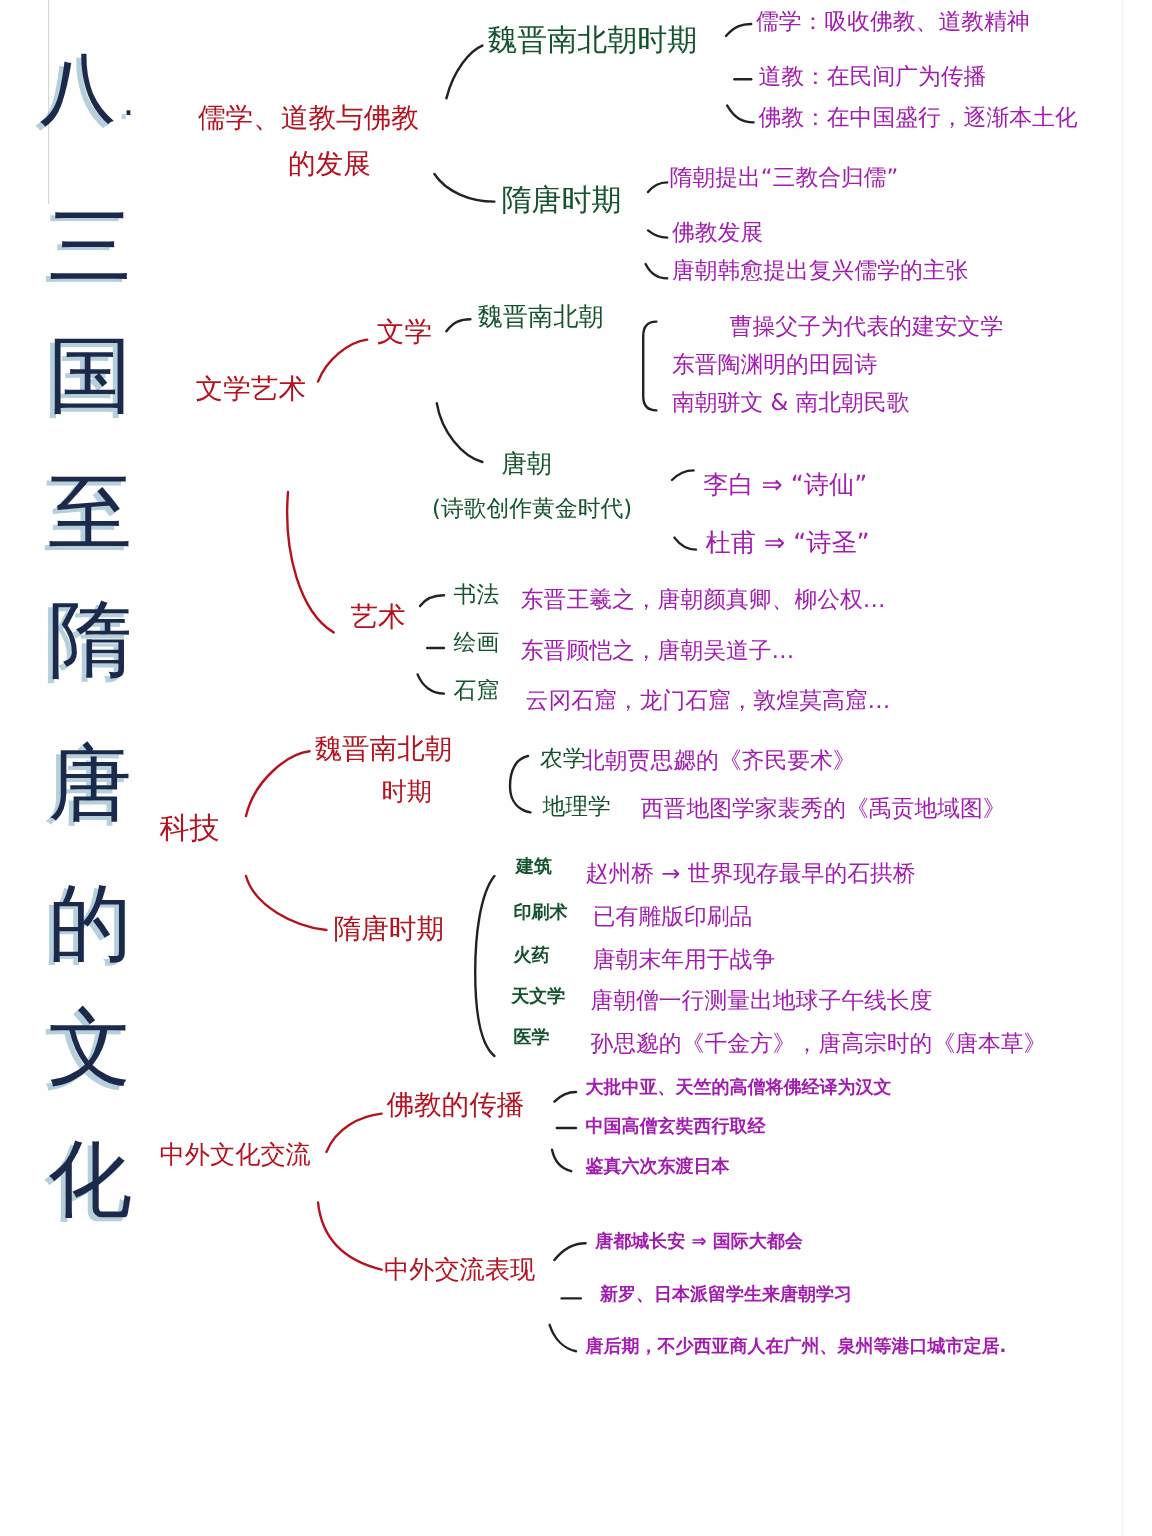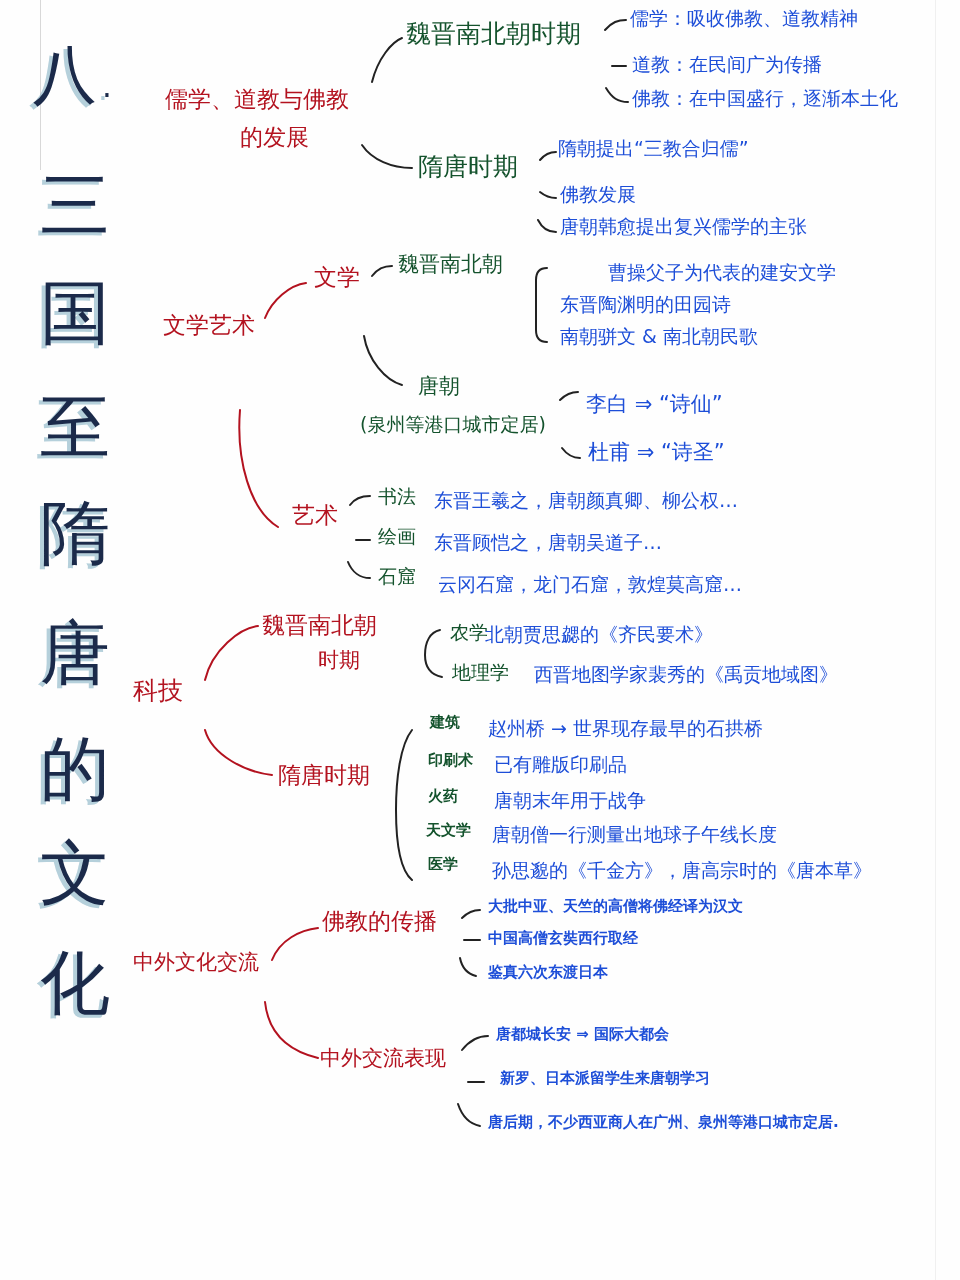--- a/index.html
+++ b/index.html
@@ -17,21 +17,21 @@
     position: absolute; left: 0; width: 90px; text-align: center;
     font-family: "DejaVu Sans", sans-serif; font-weight: 300;
     font-size: 70px; line-height: 70px; color: #1b2a4a;
     text-shadow: -4px 3px 0 rgba(120,170,190,0.55);
   }
   .title-num { font-size: 64px; }
 
   .t { position: absolute; white-space: nowrap; line-height: 1.15; }
   .red { color: #b3121f; }
   .navy { color: #14532d; }
-  .black { color: #1d4ed8; text-align: right; }
+  .black { color: #a21caf; text-align: right; }
   .f26 { font-size: 25px; }
   .f24 { font-size: 23px; }
   .f22 { font-size: 21px; }
   .f20 { font-size: 19px; }
   .f19 { font-size: 15px; font-weight: bold; }
 
   svg.lines { position: absolute; left: 0; top: 0; width: 960px; height: 1280px; pointer-events: none; }
   svg.lines path { fill: none; stroke-width: 2; stroke-linecap: round; }
   .lr { stroke: #b3121f; }
   .lk { stroke: #222; }
@@ -122,21 +122,21 @@
   <div>
     <div class="t red f24" style="left:163px; top:312px;">文学艺术</div>
     <div class="t red f24" style="left:314px; top:264px;">文学</div>
 
     <div class="t navy f22" style="left:398px; top:252px;">魏晋南北朝</div>
     <div class="t black f20" style="left:560px; top:262px;margin-left:48px;">曹操父子为代表的建安文学</div>
     <div class="t black f20" style="left:560px; top:294px;">东晋陶渊明的田园诗</div>
     <div class="t black f20" style="left:560px; top:326px;">南朝骈文 &amp; 南北朝民歌</div>
 
     <div class="t navy f22" style="left:418px; top:374px;">唐朝</div>
-    <div class="t navy f20" style="left:360px; top:414px;">(泉州等港口城市定居)</div>
+    <div class="t navy f20" style="left:360px; top:414px;">(诗歌创作黄金时代)</div>
     <div class="t black f22" style="left:586px; top:380px;margin-top:12px;">李白 ⇒ “诗仙”</div>
     <div class="t black f22" style="left:588px; top:440px;">杜甫 ⇒ “诗圣”</div>
 
     <div class="t red f24" style="left:292px; top:502px;">艺术</div>
     <div class="t navy f20" style="left:378px; top:486px;">书法</div>
     <div class="t black f20" style="left:434px; top:490px;">东晋王羲之，唐朝颜真卿、柳公权…</div>
     <div class="t navy f20" style="left:378px; top:526px;">绘画</div>
     <div class="t black f20" style="left:434px; top:532px;">东晋顾恺之，唐朝吴道子…</div>
     <div class="t navy f20" style="left:378px; top:566px;">石窟</div>
     <div class="t black f20" style="left:438px; top:574px;">云冈石窟，龙门石窟，敦煌莫高窟…</div>

